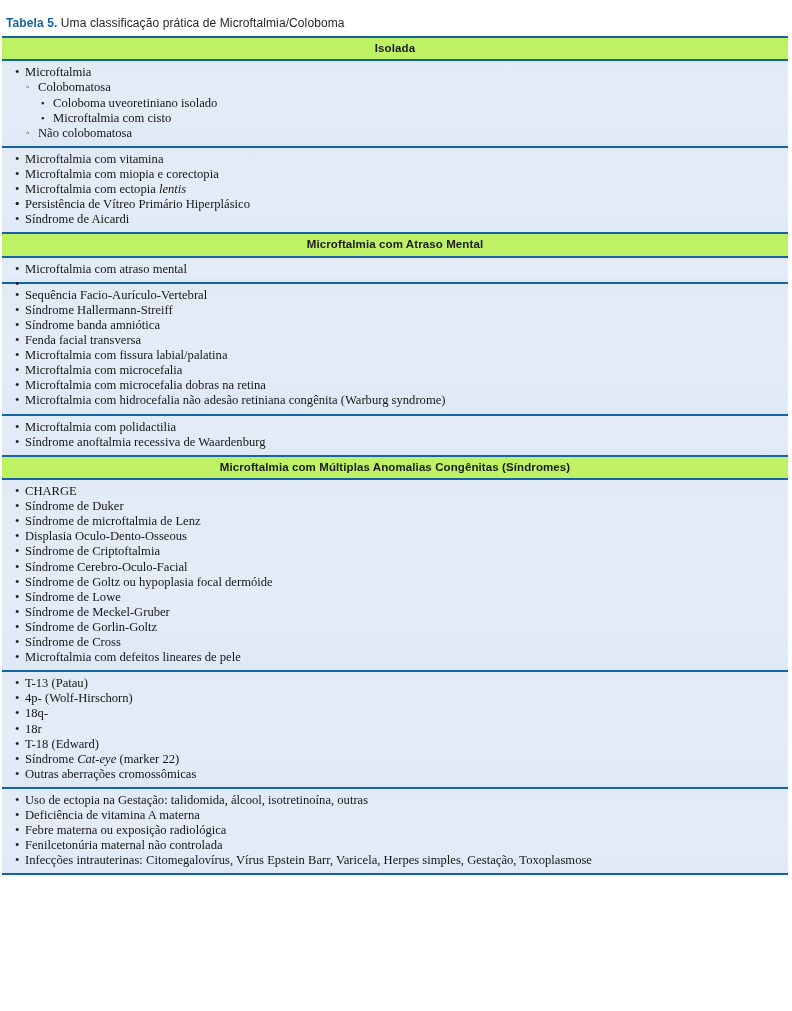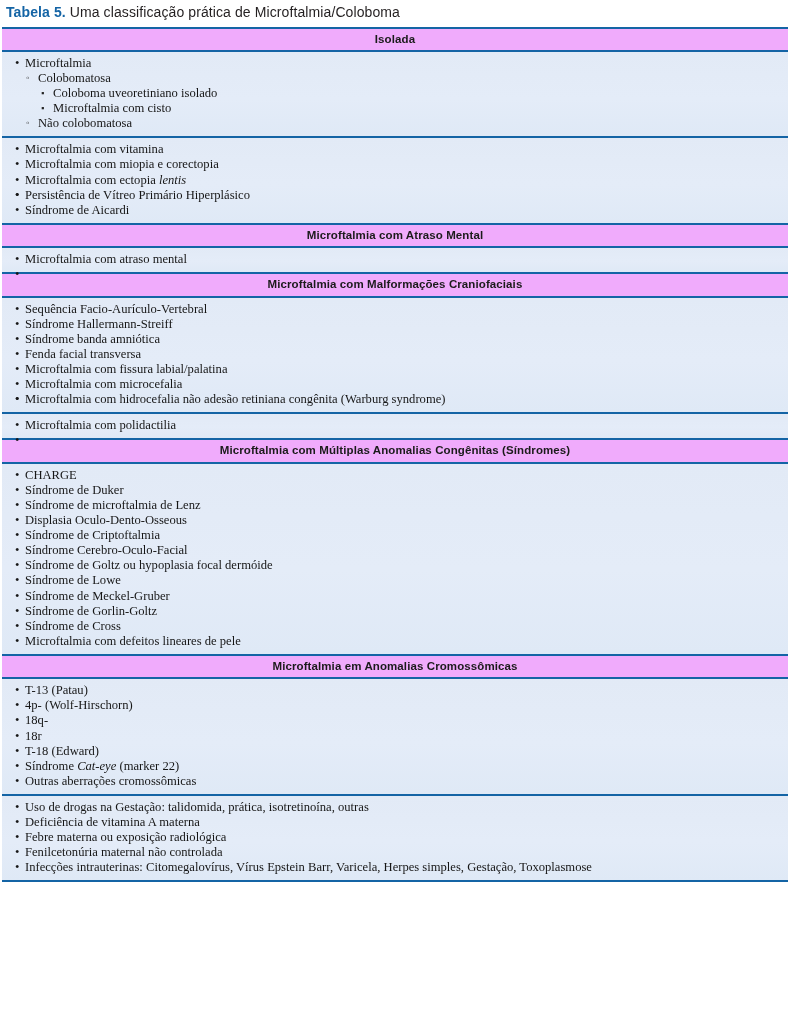--- a/index.html
+++ b/index.html
@@ -17,39 +17,39 @@
   .page {
     position: relative;
     width: 792px;
     height: 1011px;
     box-sizing: border-box;
     padding: 0;
   }
   
   .caption {
     font-family: "Liberation Sans", sans-serif;
-    font-size: 14px;
+    font-size: 12px;
     color: #231f20;
-    padding: 4px 0 5px 6px;
+    padding: 16px 0 5px 6px;
     line-height: 1.25;
     letter-spacing: 0.1px;
   }
   .caption .lbl {
     font-weight: bold;
     color: #1464a5;
   }
   
   .tbl {
     width: 786px;
     margin-left: 2px;
     border-top: 2px solid #1464a5;
     box-sizing: border-box;
   }
   .sec-head {
-    background: #f0abfc;
+    background: #bef264;
     border-bottom: 2px solid #1464a5;
     text-align: center;
     font-family: "Liberation Sans", sans-serif;
     font-weight: bold;
     font-size: 11.5px;
     color: #1b1b1b;
     padding: 3px 6px 4px 6px;
     letter-spacing: 0.1px;
     line-height: 1.25;
     box-sizing: border-box;
@@ -161,71 +161,69 @@
           <li><span class="bul">•</span><span>Síndrome de Aicardi</span></li>
         </ul>
       </div>
       <div class="sec-head">Microftalmia com Atraso Mental</div>
       <div class="sec-body">
         <ul class="lvl1">
           <li><span class="bul">•</span><span>Microftalmia com atraso mental</span></li>
           <li><span class="bul">•</span></li>
         </ul>
       </div>
-      <div class="sec-head">Microftalmia com Malformações Craniofaciais</div>
       <div class="sec-body">
         <ul class="lvl1">
           <li><span class="bul">•</span><span>Sequência Facio-Aurículo-Vertebral</span></li>
           <li><span class="bul">•</span><span>Síndrome Hallermann-Streiff</span></li>
           <li><span class="bul">•</span><span>Síndrome banda amniótica</span></li>
           <li><span class="bul">•</span><span>Fenda facial transversa</span></li>
           <li><span class="bul">•</span><span>Microftalmia com fissura labial/palatina</span></li>
           <li><span class="bul">•</span><span>Microftalmia com microcefalia</span></li>
-          <li><span class="bul">•</span></li>
+          <li><span class="bul">•</span><span>Microftalmia com microcefalia dobras na retina</span></li>
           <li><span class="bul">•</span><span>Microftalmia com hidrocefalia não adesão retiniana congênita (Warburg syndrome)</span></li>
         </ul>
       </div>
       <div class="sec-body">
         <ul class="lvl1">
           <li><span class="bul">•</span><span>Microftalmia com polidactilia</span></li>
-          <li><span class="bul">•</span></li>
+          <li><span class="bul">•</span><span>Síndrome anoftalmia recessiva de Waardenburg</span></li>
         </ul>
       </div>
       <div class="sec-head">Microftalmia com Múltiplas Anomalias Congênitas (Síndromes)</div>
       <div class="sec-body">
         <ul class="lvl1">
           <li><span class="bul">•</span><span>CHARGE</span></li>
           <li><span class="bul">•</span><span>Síndrome de Duker</span></li>
           <li><span class="bul">•</span><span>Síndrome de microftalmia de Lenz</span></li>
           <li><span class="bul">•</span><span>Displasia Oculo-Dento-Osseous</span></li>
           <li><span class="bul">•</span><span>Síndrome de Criptoftalmia</span></li>
           <li><span class="bul">•</span><span>Síndrome Cerebro-Oculo-Facial</span></li>
           <li><span class="bul">•</span><span>Síndrome de Goltz ou hypoplasia focal dermóide</span></li>
           <li><span class="bul">•</span><span>Síndrome de Lowe</span></li>
           <li><span class="bul">•</span><span>Síndrome de Meckel-Gruber</span></li>
           <li><span class="bul">•</span><span>Síndrome de Gorlin-Goltz</span></li>
           <li><span class="bul">•</span><span>Síndrome de Cross</span></li>
           <li><span class="bul">•</span><span>Microftalmia com defeitos lineares de pele</span></li>
         </ul>
       </div>
-      <div class="sec-head">Microftalmia em Anomalias Cromossômicas</div>
       <div class="sec-body">
         <ul class="lvl1">
           <li><span class="bul">•</span><span>T-13 (Patau)</span></li>
           <li><span class="bul">•</span><span>4p- (Wolf-Hirschorn)</span></li>
           <li><span class="bul">•</span><span>18q-</span></li>
           <li><span class="bul">•</span><span>18r</span></li>
           <li><span class="bul">•</span><span>T-18 (Edward)</span></li>
           <li><span class="bul">•</span><span>Síndrome <em class="it">Cat-eye</em> (marker 22)</span></li>
           <li><span class="bul">•</span><span>Outras aberrações cromossômicas</span></li>
         </ul>
       </div>
       <div class="sec-body last">
         <ul class="lvl1">
-          <li><span class="bul">•</span><span>Uso de drogas na Gestação: talidomida, prática, isotretinoína, outras</span></li>
+          <li><span class="bul">•</span><span>Uso de ectopia na Gestação: talidomida, álcool, isotretinoína, outras</span></li>
           <li><span class="bul">•</span><span>Deficiência de vitamina A materna</span></li>
           <li><span class="bul">•</span><span>Febre materna ou exposição radiológica</span></li>
           <li><span class="bul">•</span><span>Fenilcetonúria maternal não controlada</span></li>
           <li><span class="bul">•</span><span>Infecções intrauterinas: Citomegalovírus, Vírus Epstein Barr, Varicela, Herpes simples, Gestação, Toxoplasmose</span></li>
         </ul>
       </div>
     </div>
 
   <div class="src">
     

